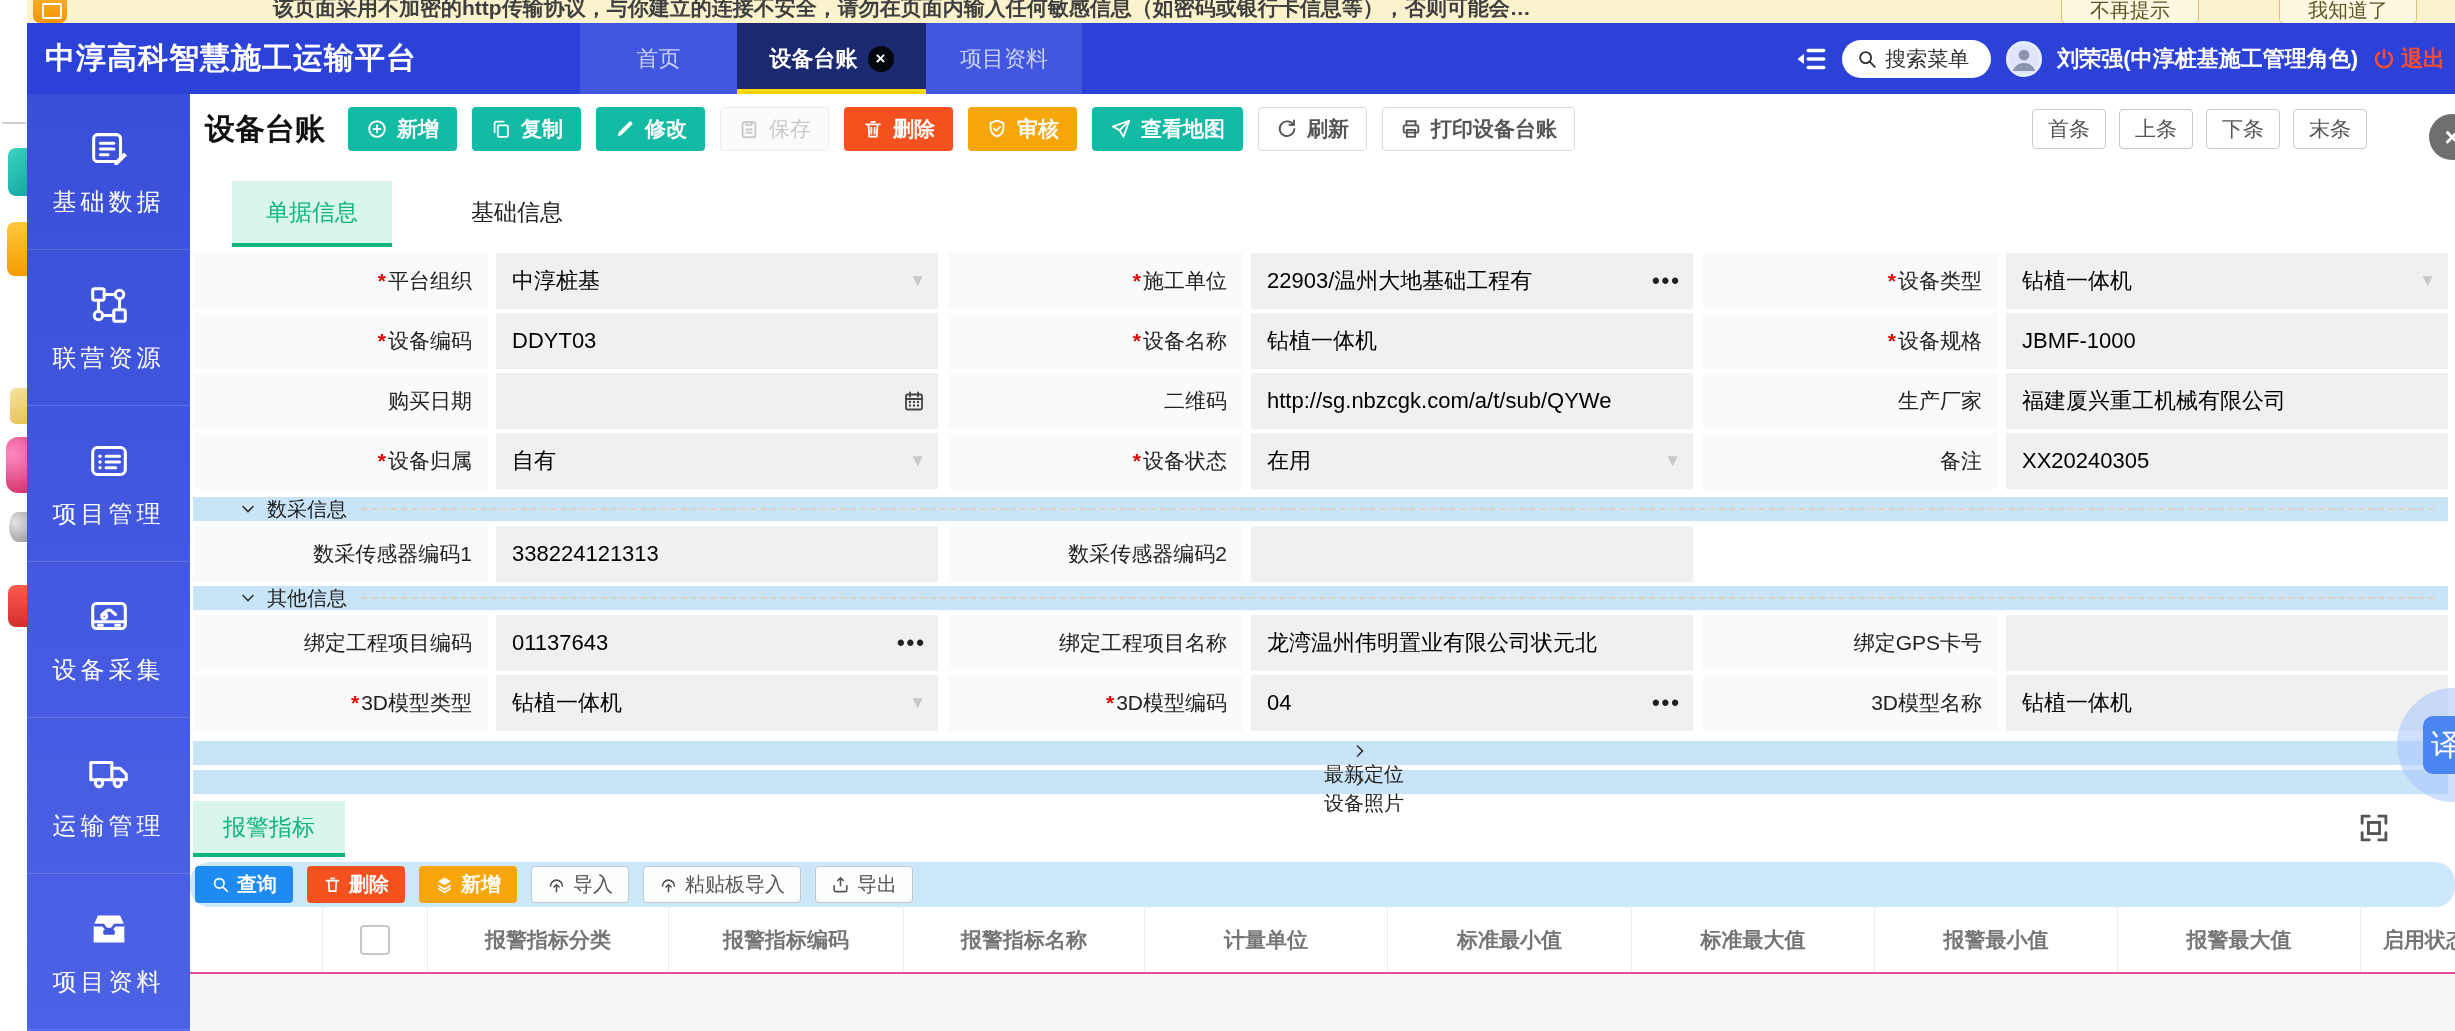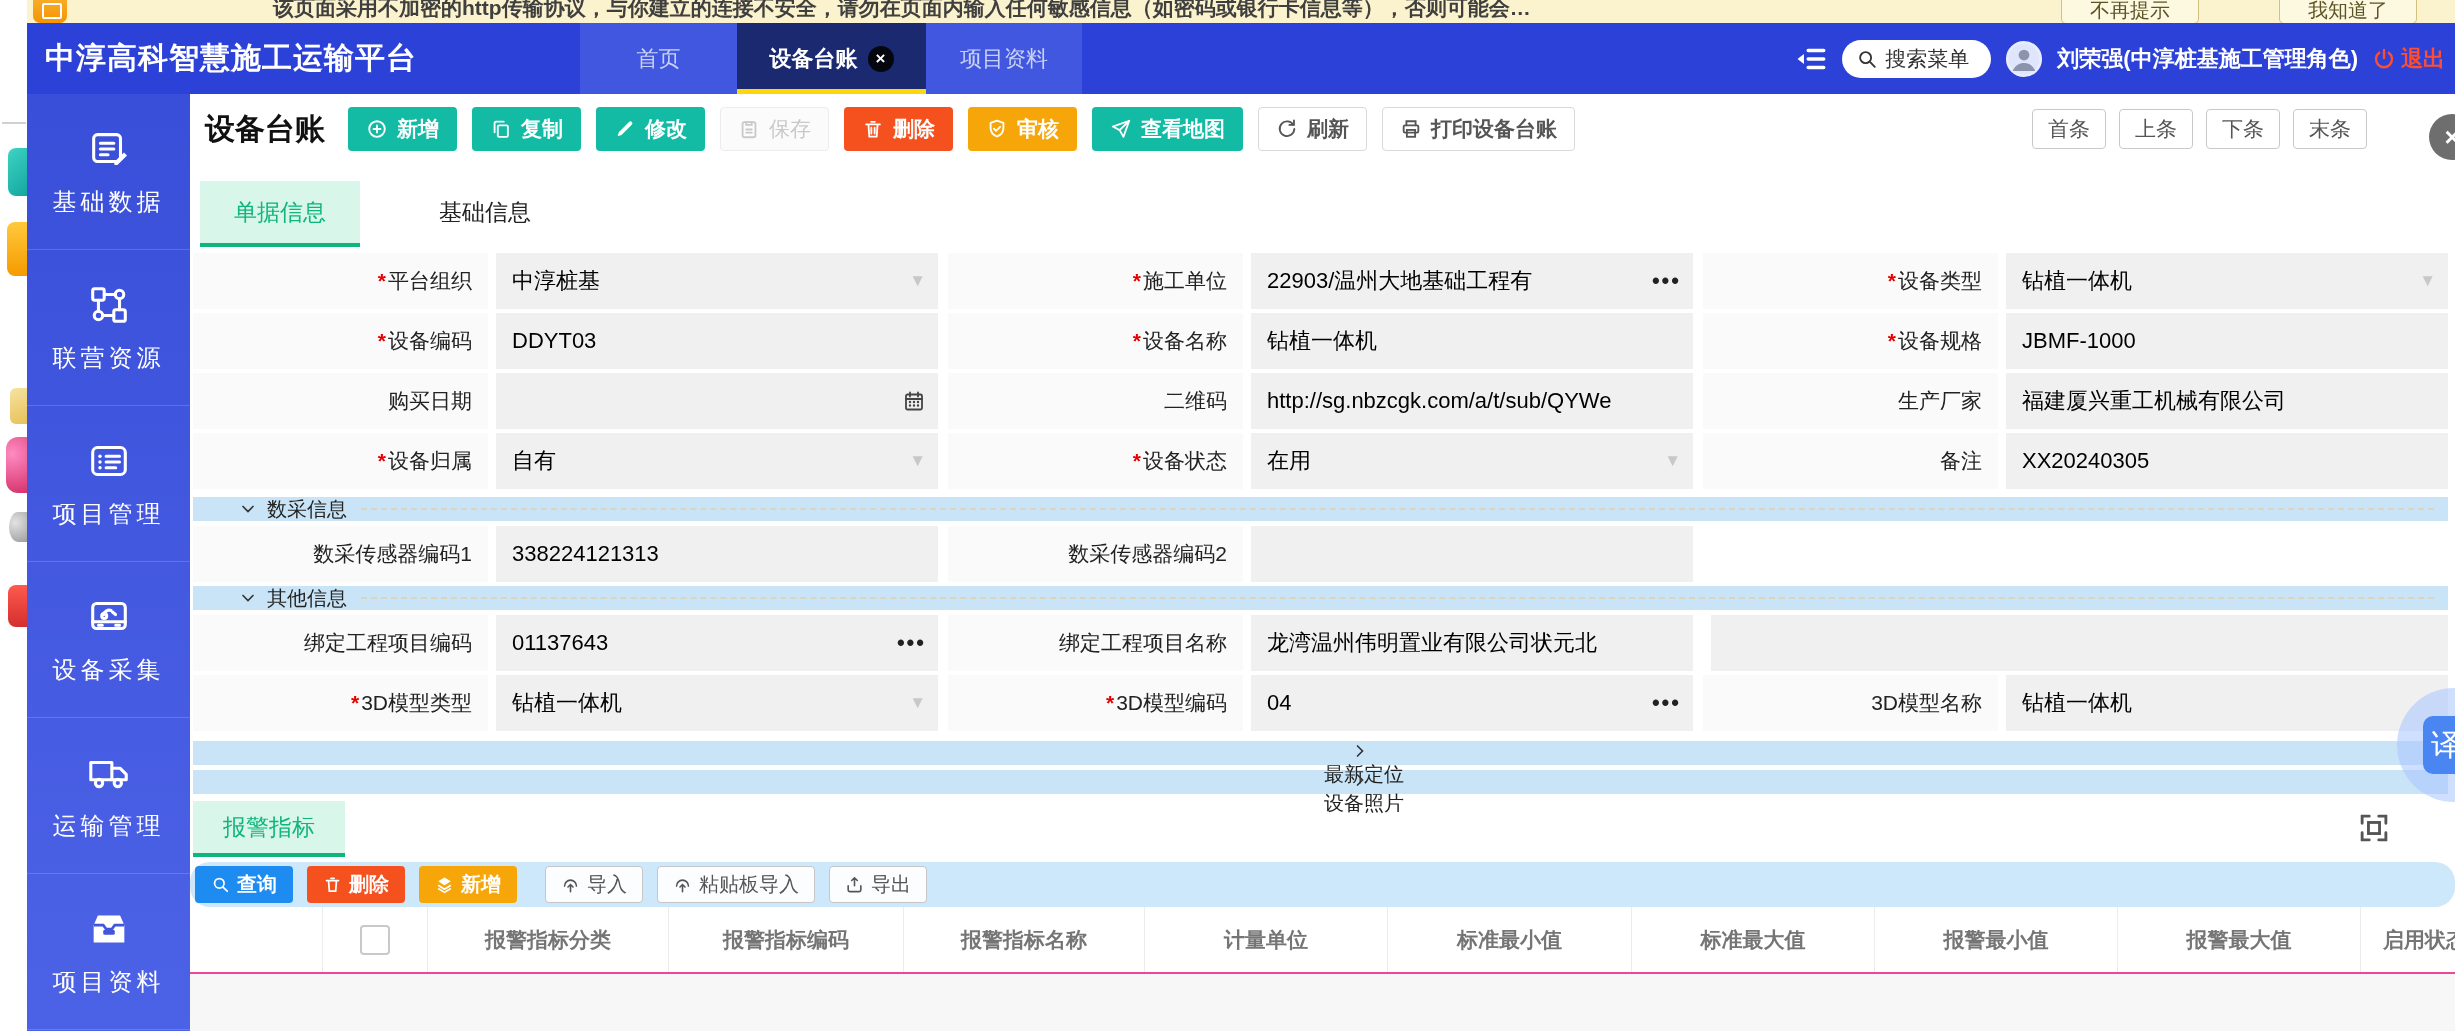--- a/index.html
+++ b/index.html
@@ -62,21 +62,21 @@
   .btn { display:inline-flex; align-items:center; gap:9px; height:44px; padding:0 17px; border-radius:4px; font-size:21px; font-weight:700; border:1px solid transparent; white-space:nowrap; cursor:pointer; background:#fff; }
   .btn.teal { background:#13bba4; color:#fff; }
   .btn.red { background:#f4511f; color:#fff; }
   .btn.amber { background:#f7a60a; color:#fff; }
   .btn.white { border-color:#d9d9d9; color:#555; font-weight:700; }
   .btn.disabled { background:#fbfbfb; border-color:#ededed; color:#c9c9c9; font-weight:400; }
   .rec-nav { margin-left:auto; display:flex; gap:13px; margin-right:88px; }
   .navbtn { height:40px; padding:0 15px; border:1px solid #c9c9c9; border-radius:4px; background:#fff; color:#555; font-size:21px; }
 
   
-  .doc-tabs { height:86px; display:flex; align-items:flex-end; padding-left:10px; gap:45px; }
+  .doc-tabs { height:86px; display:flex; align-items:flex-end; padding-left:10px; gap:45px;margin-left:32px; }
   .doc-tab { height:66px; display:flex; align-items:center; padding:0 34px; font-size:23px; color:#222; border-bottom:4px solid transparent; margin-bottom:3px; }
   .doc-tab.active { background:#d8f6e9; color:#0eb57d; border-bottom-color:#0eb57d; }
 
   
   .form-area { padding:3px 7px 0 3px; }
   .form-row { display:flex; gap:10px; height:56px; margin-bottom:4px; }
   .field { flex:1; display:flex; min-width:0; }
   .field.placeholder { visibility:hidden; }
   .flabel { width:295px; flex:0 0 295px; background:#fafafa; display:flex; align-items:center; justify-content:flex-end; padding-right:16px; font-size:21px; color:#222; white-space:nowrap; }
   .req { color:#e60000; font-weight:700; margin-right:2px; }
@@ -97,21 +97,21 @@
   
   .alarm-tab-row { position:relative; height:58px; display:flex; align-items:flex-end; padding-left:3px; }
   .alarm-tab { height:56px; display:flex; align-items:center; padding:0 30px; font-size:23px; color:#0eb57d; background:#d8f6e9; border-bottom:4px solid #0eb57d; }
   .fullscreen-btn { position:absolute; right:62px; top:10px; width:38px; height:38px; color:#555; background:none; border:none; }
   .alarm-toolbar { height:45px; margin-top:5px; background:#cde7fb; display:flex; align-items:center; gap:14px; padding-left:5px;border-radius:20px; }
   .sbtn { display:inline-flex; align-items:center; gap:7px; height:37px; padding:0 15px; border-radius:4px; font-size:20px; font-weight:700; border:1px solid transparent; white-space:nowrap; background:#fff; }
   .sbtn.blue { background:#1e8bf0; color:#fff; }
   .sbtn.red { background:#f4511f; color:#fff; }
   .sbtn.amber { background:#f7a60a; color:#fff; }
   .sbtn.white { background:rgba(255,255,255,.92); border-color:#c6c6c6; color:#555; font-weight:400; }
-  .gap-lg { margin-left:14px; }
+  .gap-lg { }
 
   .alarm-table-header { display:flex; height:67px; background:#fff; border-bottom:2px solid #ec4899; }
   .th { display:flex; align-items:center; justify-content:center; font-size:21px; font-weight:700; color:#757575; border-right:1px solid #ececec; flex:0 0 auto; white-space:nowrap; overflow:hidden; }
   .th.last { justify-content:flex-start; padding-left:22px; border-right:none; }
   .checkbox { width:30px; height:30px; border:2px solid #c9c9c9; border-radius:4px; background:#fff; }
   .table-filler { flex:1; background:#f7f7f7; }
 
   
   .win-close { position:absolute; right:-20px; top:114px; width:46px; height:46px; border-radius:50%; background:#6e6e6e; color:#fff; font-size:26px; font-weight:700; display:flex; align-items:center; justify-content:center; border:none; z-index:30; }
   .translate-halo { position:absolute; right:-56px; top:688px; width:114px; height:114px; border-radius:50%; background:rgba(167,197,255,.55); z-index:30; }
@@ -551,20 +551,23 @@
           </div>
           <div class="field">
             <div class="flabel">
                 <span>绑定工程项目名称</span>
               </div>
             <div class="fvalue">
                 <span class="val">龙湾温州伟明置业有限公司状元北</span>
               </div>
           </div>
           <div class="field">
+            <div class="flabel">
+                <span>绑定GPS卡号</span>
+              </div>
             <div class="fvalue">
                 <span class="val"></span>
               </div>
           </div>
         </div>
 
         <div class="form-row">
           <div class="field">
             <div class="flabel">
                 <span class="req">*</span>

